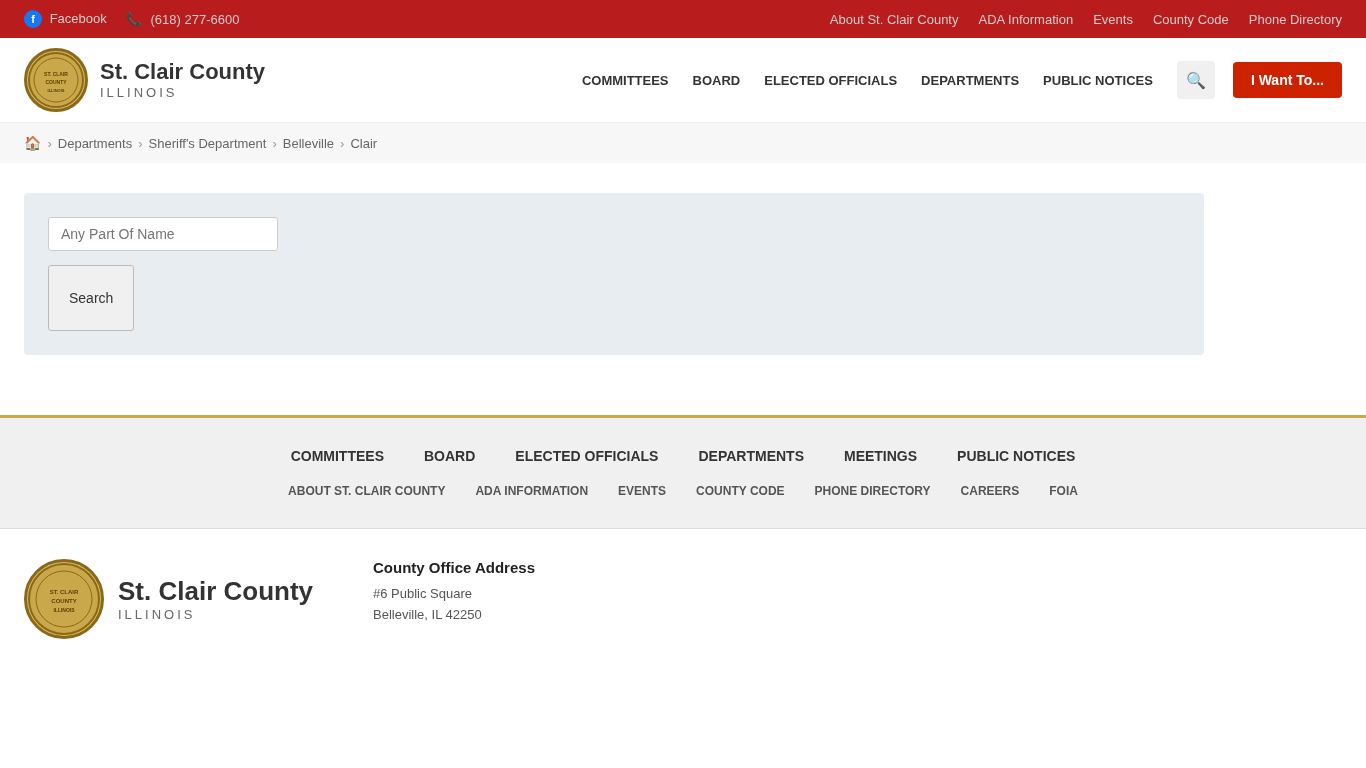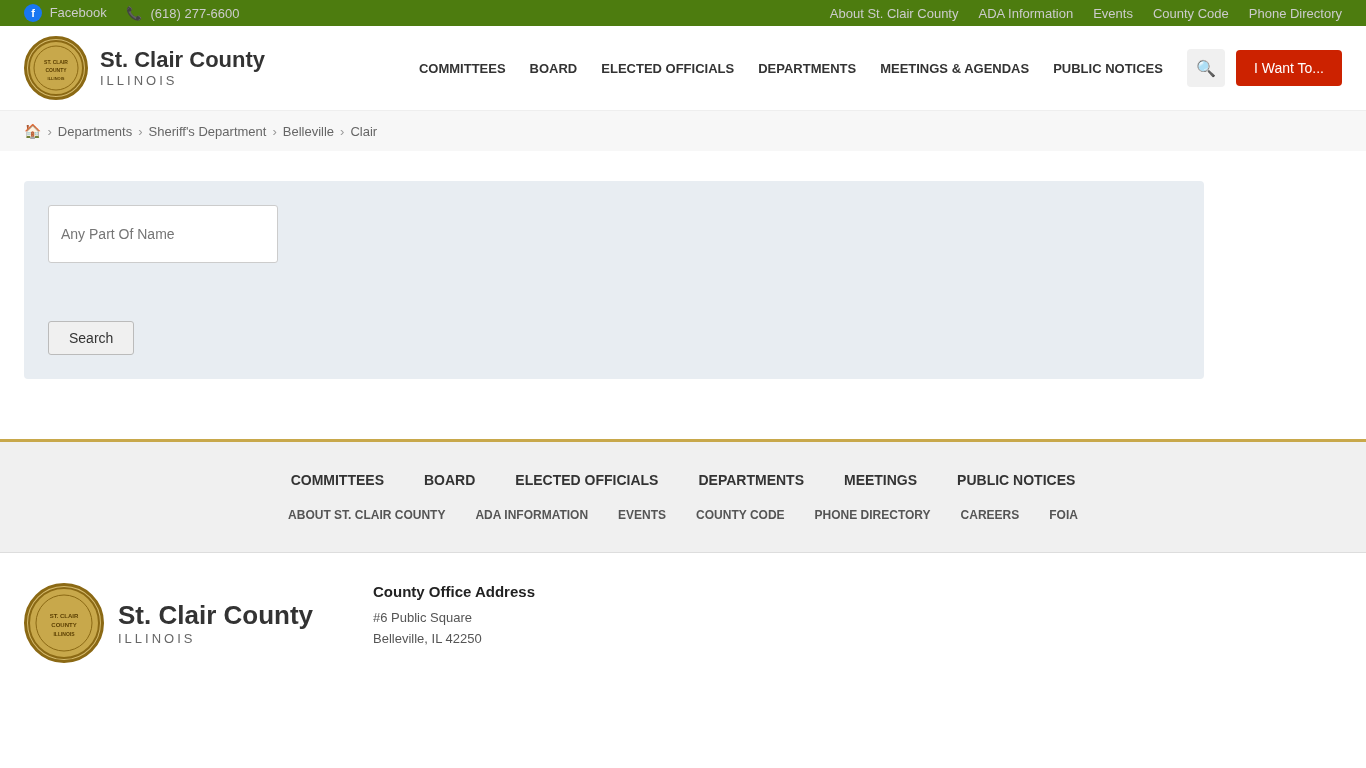--- a/index.html
+++ b/index.html
@@ -1,25 +1,25 @@
 <!DOCTYPE html>
 <html><head>
   <meta charset="utf-8">
   <style>
     *, *::before, *::after { box-sizing: border-box; margin: 0; padding: 0; }
     body { font-family: Arial, sans-serif; font-size: 14px; color: #333; background: #fff; }
 
     
     .top-bar {
-      background: #4d7c0f;
+      background: #b91c1c;
       color: #ccc;
       display: flex;
       justify-content: space-between;
       align-items: center;
-      padding: 4px 24px;
+      padding: 10px 24px;
       font-size: 13px;
     }
     .top-bar-left { display: flex; gap: 20px; align-items: center; }
     .top-bar-left a, .top-bar-right a { color: #ccc; text-decoration: none; }
     .top-bar-right { display: flex; gap: 20px; }
     .fb-icon { display: inline-block; background: #1877f2; color: #fff; border-radius: 50%; width: 18px; height: 18px; text-align: center; line-height: 18px; font-weight: bold; font-size: 11px; margin-right: 4px; }
     .phone-icon { margin-right: 4px; color: #ccc; }
 
     
     .header {
@@ -67,23 +67,23 @@
       margin-left: 8px;
     }
 
     .iwantto-btn {
       background: #cc2200;
       color: #fff;
       border: none;
       padding: 10px 18px;
       border-radius: 4px;
       font-size: 14px;
-      font-weight: normal;
+      font-weight: bold;
       cursor: pointer;
-      margin-left: 5px;
+      margin-left: 12px;
       white-space: nowrap;
     }
 
     
     .breadcrumb-area {
       background: #f7f7f7;
       padding: 12px 24px;
       font-size: 13px;
       color: #666;
       display: flex;
@@ -107,37 +107,36 @@
     }
     .search-box {
       background: #e8edf2;
       padding: 24px;
       border-radius: 4px;
       max-width: 1180px;
     }
     .search-input {
       display: block;
       width: 230px;
-      padding: 20px 12px;
+      padding: 8px 12px;
       border: 1px solid #ccc;
       border-radius: 3px;
       font-size: 14px;
       color: #555;
       margin-bottom: 14px;
       background: #fff;
     }
     .search-submit {
       background: #f0f0f0;
       border: 1px solid #bbb;
-      padding: 8px 20px;
+      padding: 24px 20px;
       font-size: 14px;
       cursor: pointer;
       border-radius: 3px;
       color: #333;
-      margin-top: 44px;
     }
 
     
     .footer-nav {
       background: #f0f0f0;
       border-top: 3px solid #c8a84b;
       padding: 30px 24px;
     }
     .footer-nav-primary {
       display: flex;
@@ -263,25 +262,20 @@
             <span>ELECTED OFFICIALS</span>
           </a>
         </li>
         <li>
           <a href="#">
             <span>DEPARTMENTS</span>
           </a>
         </li>
         <li>
           <a href="#">
-            <span>MEETINGS &amp; AGENDAS</span>
-          </a>
-        </li>
-        <li>
-          <a href="#">
             <span>PUBLIC NOTICES</span>
           </a>
         </li>
       </ul>
     </nav>
     <button class="search-btn">🔍</button>
     <button class="iwantto-btn">I Want To...</button>
   </div>
 </header>
 

